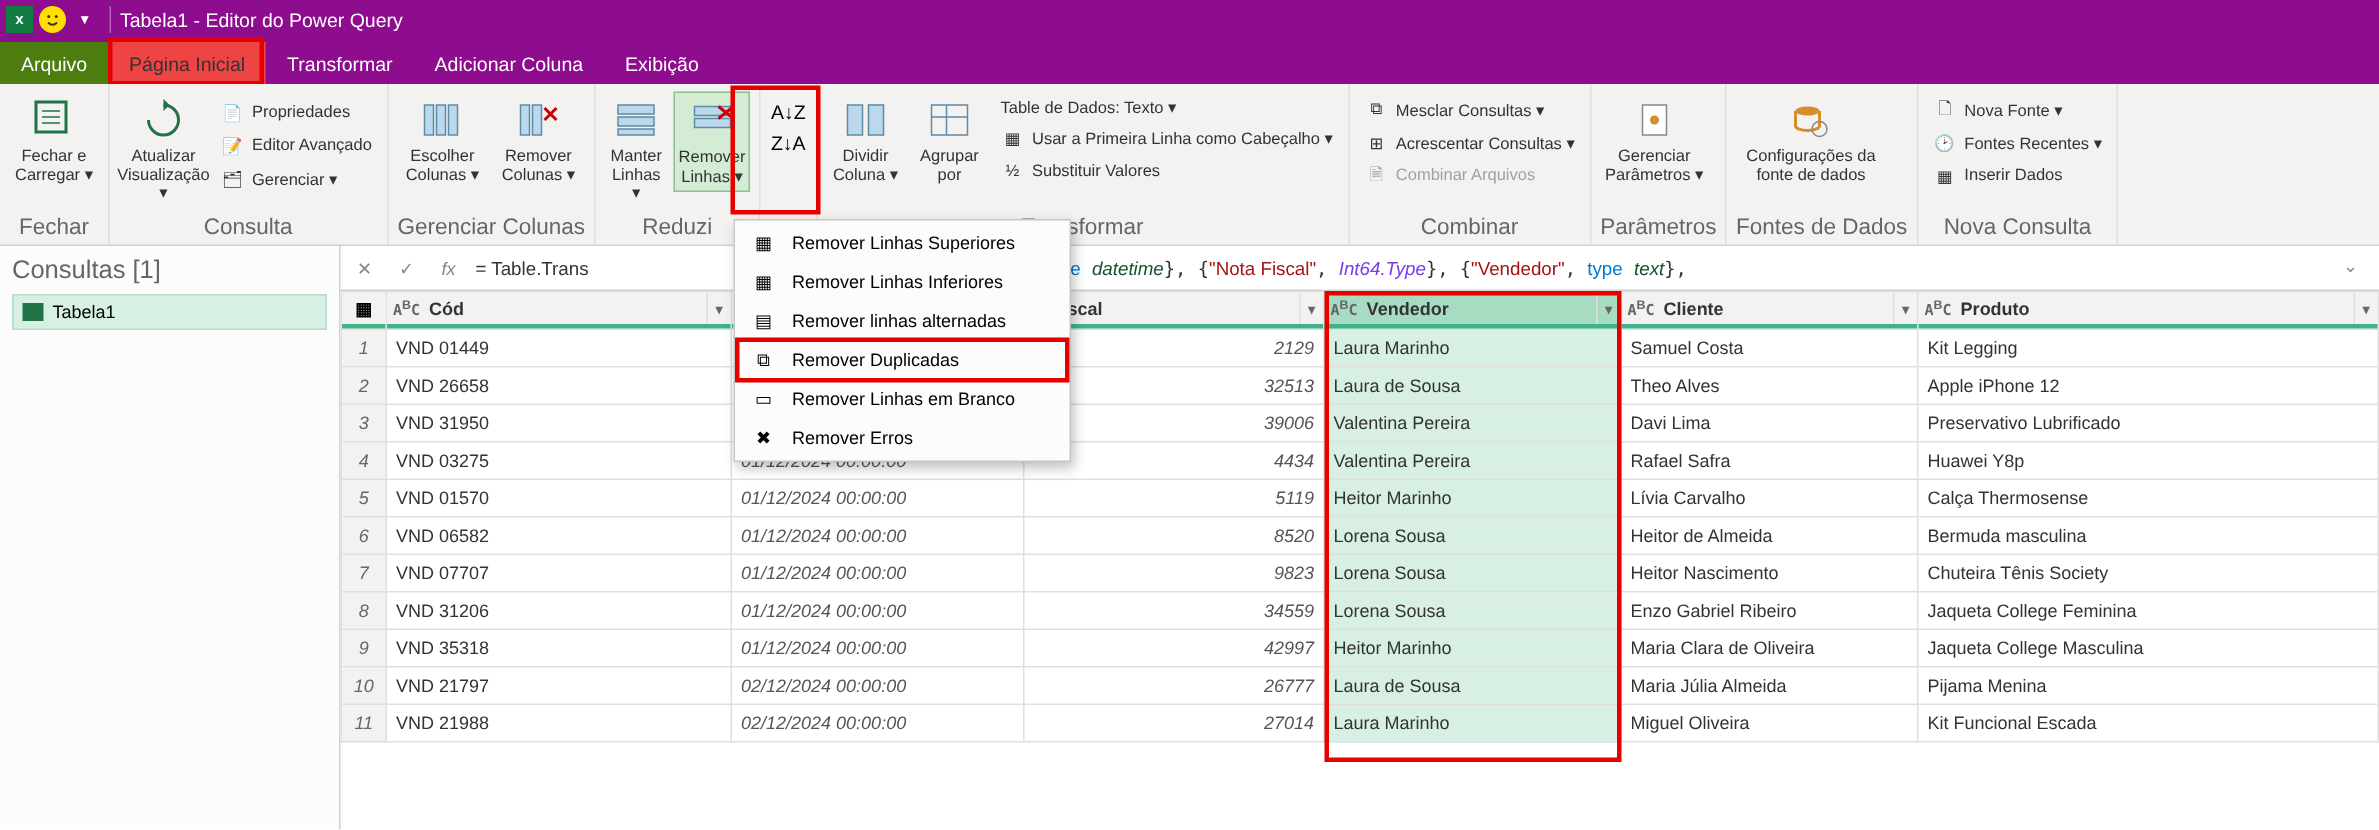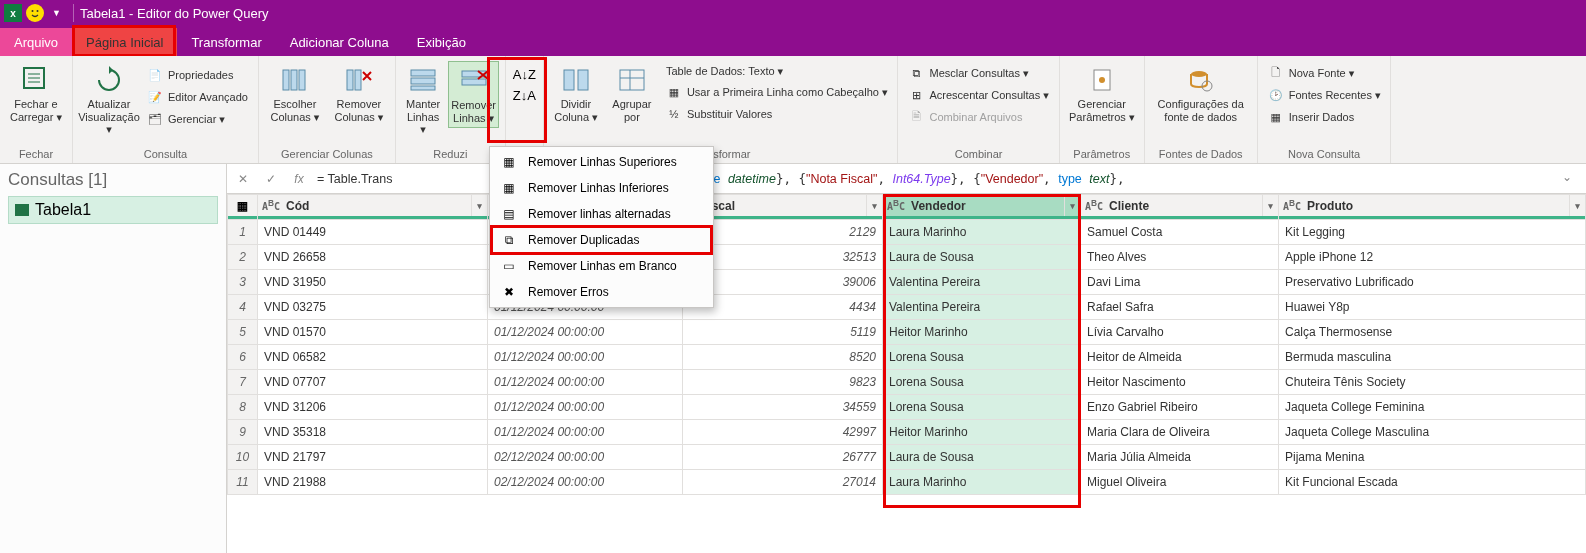--- a/index.html
+++ b/index.html
@@ -9,50 +9,50 @@
 .titlebar { height: 26px; background: #8e0d8e; display: flex; align-items: center; padding: 0 4px; color: #fff; }
 .titlebar .excel-icon { width: 18px; height: 18px; background: #107c41; display: flex; align-items: center; justify-content: center; color: #fff; font-size: 10px; font-weight: bold; margin-right: 4px; }
 .titlebar .smiley { width: 18px; height: 18px; border-radius: 50%; background: #ffdf00; display: flex; align-items: center; justify-content: center; margin-right: 2px; }
 .titlebar .qat-dd { color: #fff; font-size: 9px; margin: 0 6px; }
 .titlebar .sep { width: 1px; height: 18px; background: rgba(255,255,255,.35); margin: 0 6px; }
 .titlebar .title { font-size: 13px; font-weight: 400; }
 
 
 .ribbon-tabs { height: 30px; background: #8e0d8e; display: flex; align-items: flex-end; position: relative; }
 .ribbon-tab { height: 28px; padding: 0 14px; display: flex; align-items: center; color: #fff; font-size: 13px; cursor: pointer; }
-.ribbon-tab.file { background: #ec4899; }
+.ribbon-tab.file { background: #4d7c0f; }
 .ribbon-tab.active { background: #ef4444; color: #333; }
 .highlight-tab { position: absolute; border: 3px solid #e60000; pointer-events: none; }
 
 
 .ribbon { height: 108px; background: #f3f2f1; border-bottom: 1px solid #d4d2cf; display: flex; position: relative; }
 .ribbon-group { border-right: 1px solid #e1dfdd; padding: 3px 6px 0 6px; display: flex; flex-direction: column; justify-content: space-between; }
 .group-content { display: flex; align-items: flex-start; gap: 4px; padding-top: 2px; }
-.group-label { text-align: center; font-size: 11px; color: #666; padding: 2px 0 3px 0; }
+.group-label { text-align: center; font-size: 15px; color: #666; padding: 2px 0 3px 0; }
 .big-btn { display: flex; flex-direction: column; align-items: center; justify-content: flex-start; width: 60px; padding: 3px 2px; cursor: pointer; text-align: center; }
 .big-btn .icon { width: 32px; height: 32px; margin-bottom: 2px; display: flex; align-items: center; justify-content: center; }
 .big-btn .lbl { font-size: 11px; line-height: 1.15; color: #333; }
 .small-list { display: flex; flex-direction: column; gap: 2px; padding-top: 4px; }
 .small-btn { display: flex; align-items: center; gap: 5px; padding: 2px 4px; cursor: pointer; font-size: 11px; color: #333; white-space: nowrap; }
 .small-btn .sm-icon { width: 16px; height: 16px; display: flex; align-items: center; justify-content: center; }
 .small-btn.disabled { color: #a0a0a0; }
 .highlight-btn { position: absolute; border: 3px solid #e60000; pointer-events: none; z-index: 5; }
 .remover-linhas-active { background: #d4ecd4; border: 1px solid #8fbf8f; }
 
 
 .dropdown-menu { position: absolute; top: 146px; left: 489px; width: 225px; background: #fcfcfc; border: 1px solid #c8c6c4; box-shadow: 2px 4px 8px rgba(0,0,0,.25); z-index: 100; padding: 2px; }
 .dropdown-item { display: flex; align-items: center; gap: 10px; padding: 5px 8px; cursor: pointer; font-size: 12px; }
 .dropdown-item .dd-icon { width: 18px; height: 16px; display: flex; align-items: center; justify-content: center; }
 .dropdown-item.highlighted { outline: 3px solid #e60000; outline-offset: -1px; }
 
 
 .main { display: flex; height: calc(553px - 164px); }
 .queries-pane { width: 227px; border-right: 1px solid #d4d2cf; padding: 6px 8px; background: #fcfcfc; }
 .queries-title { font-size: 17px; color: #666; margin-bottom: 6px; }
-.query-item { display: flex; align-items: center; gap: 6px; padding: 4px 6px; background: #d7f0e3; border: 1px solid #b5dcc8; font-size: 16px; }
+.query-item { display: flex; align-items: center; gap: 6px; padding: 4px 6px; background: #d7f0e3; border: 1px solid #b5dcc8; font-size: 12px; }
 .query-item .q-icon { width: 14px; height: 12px; background: #217346; }
 
 .editor-pane { flex: 1; display: flex; flex-direction: column; position: relative; }
 .formula-bar { height: 30px; display: flex; align-items: center; border-bottom: 1px solid #d4d2cf; padding: 0 6px; gap: 8px; }
 .fb-btn { width: 20px; height: 20px; display: flex; align-items: center; justify-content: center; color: #888; }
 .formula { flex: 1; font-family: Consolas, monospace; font-size: 12.5px; color: #333; white-space: nowrap; overflow: hidden; }
 .formula .kw { color: #0078d4; }
 .formula .str { color: #a31515; }
 .formula .fn { color: #7c3aed; font-style: italic; }
 .formula .ty { color: #14532d; font-style: italic; }

